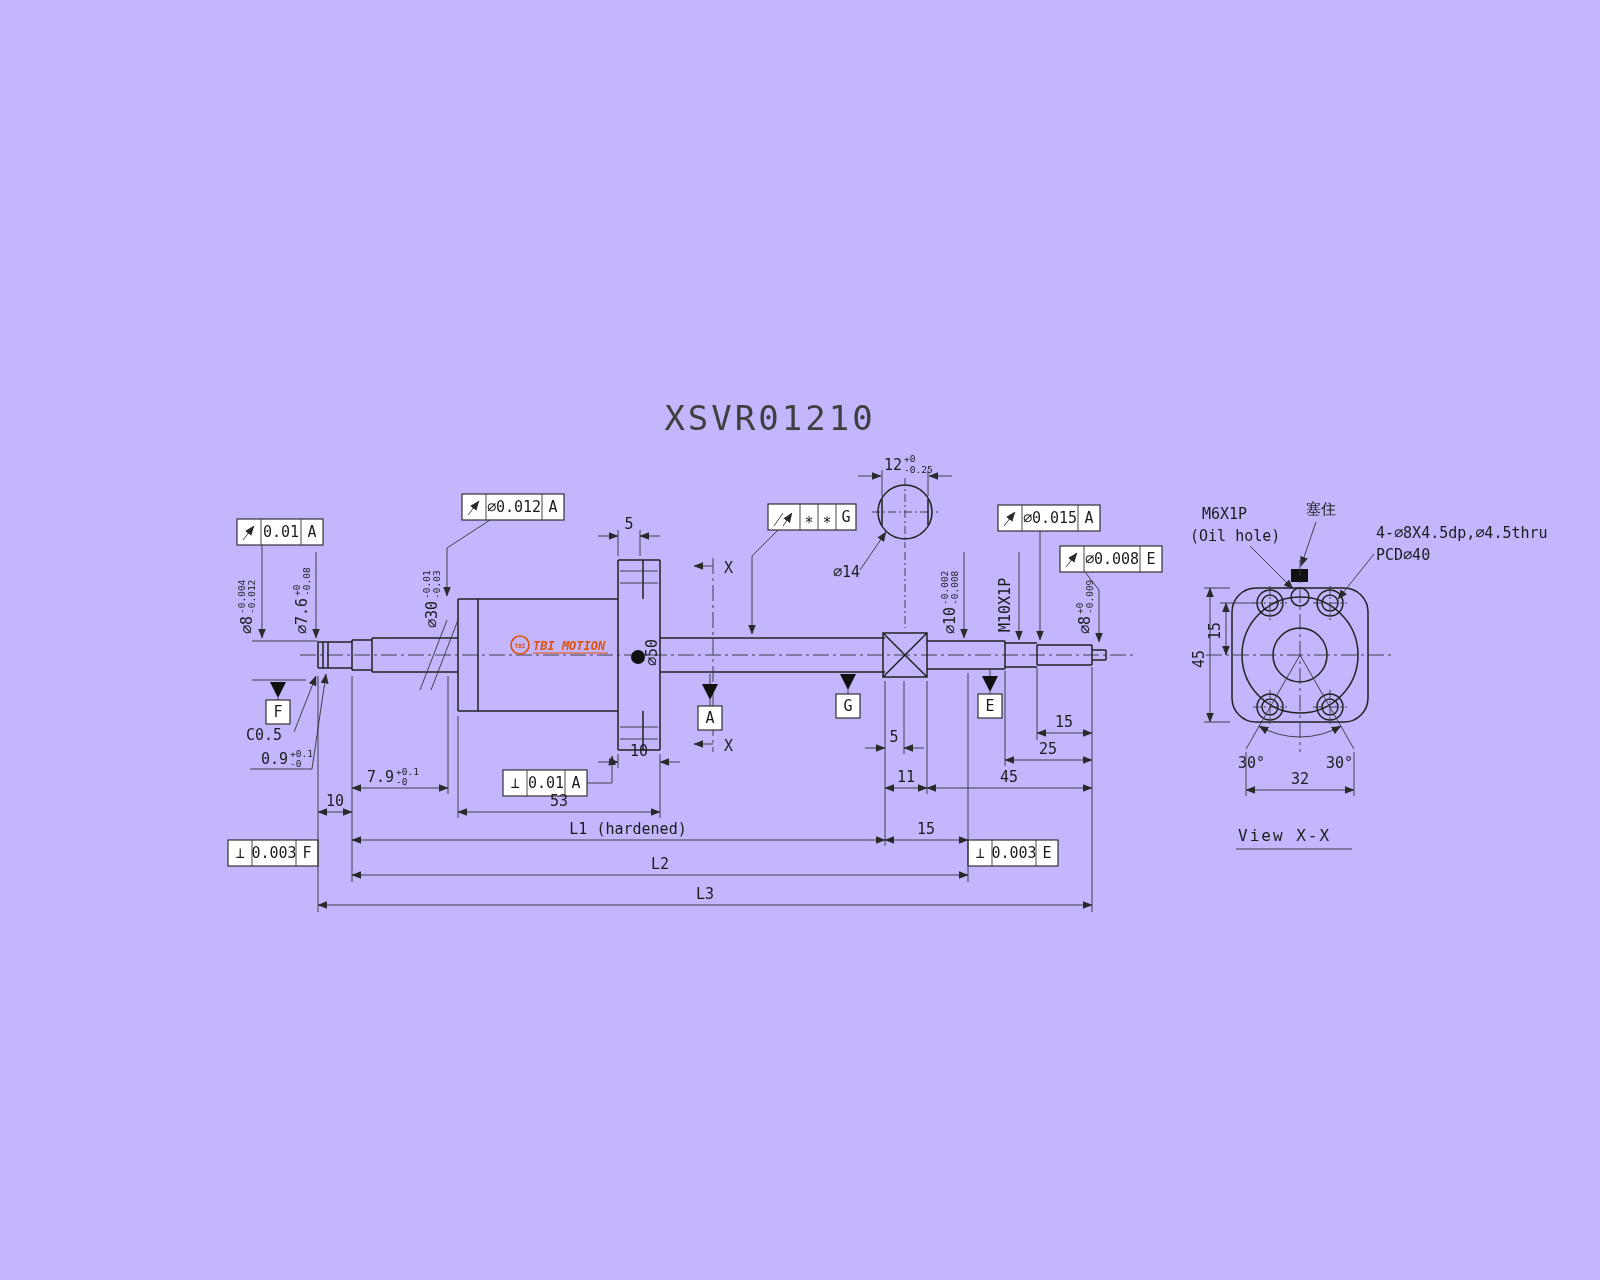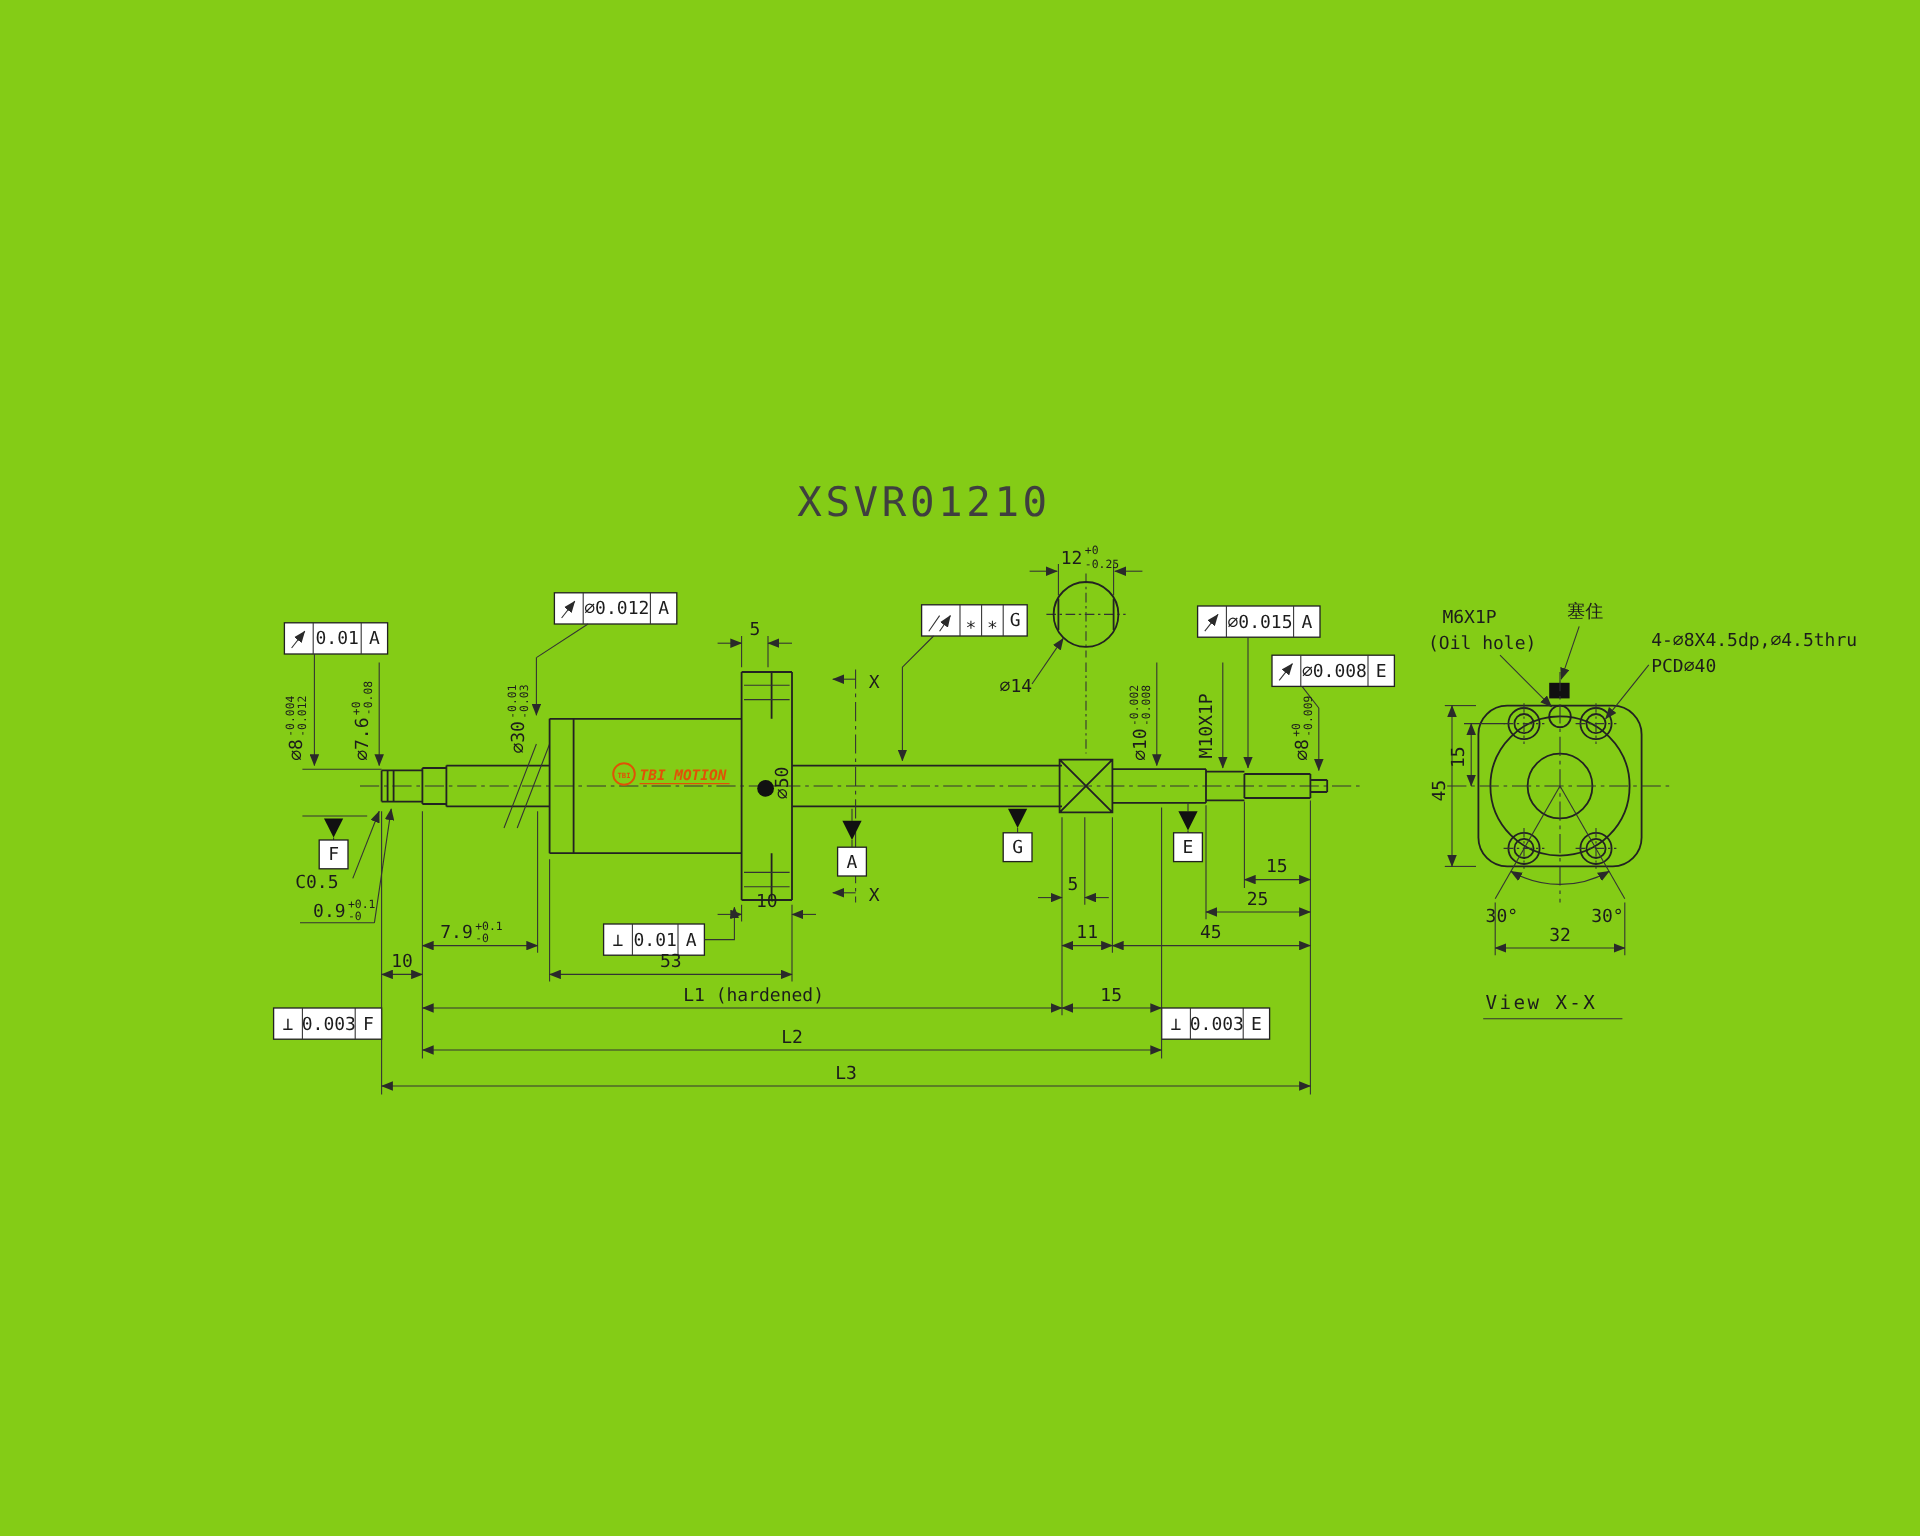--- a/index.html
+++ b/index.html
@@ -1,16 +1,16 @@
 <!DOCTYPE html>
 <html><head>
 <meta charset="utf-8">
 <style>
   html,body{margin:0;padding:0;background:#ffffff;}
-  #stage{width:1600px;height:1280px;background:#84cc16;position:relative;font-family:"DejaVu Sans Mono","DejaVu Sans",monospace;}
+  #stage{width:1600px;height:1280px;background:#c4b5fd;position:relative;font-family:"DejaVu Sans Mono","DejaVu Sans",monospace;}
   svg text{font-family:"DejaVu Sans Mono","DejaVu Sans",sans-serif;fill:#1c1c1c;font-size:15px;}
   .ol{stroke:#222;stroke-width:1.5;fill:none;}
   .tl{stroke:#333;stroke-width:0.9;fill:none;}
   .cl{stroke:#333;stroke-width:0.9;fill:none;stroke-dasharray:16 4 3 4;}
   .hl{stroke:#333;stroke-width:0.9;fill:none;stroke-dasharray:8 3 2 3;}
   .fbox{fill:#fff;stroke:#222;stroke-width:1.1;}
   .sm{font-size:9.5px;}
   .ttl{font-size:34px;fill:#3f3f3f;letter-spacing:3px;}
   .vlab{font-size:15px;}
   .logo-t{font-size:12px;font-weight:bold;font-style:italic;fill:#e05206;}

